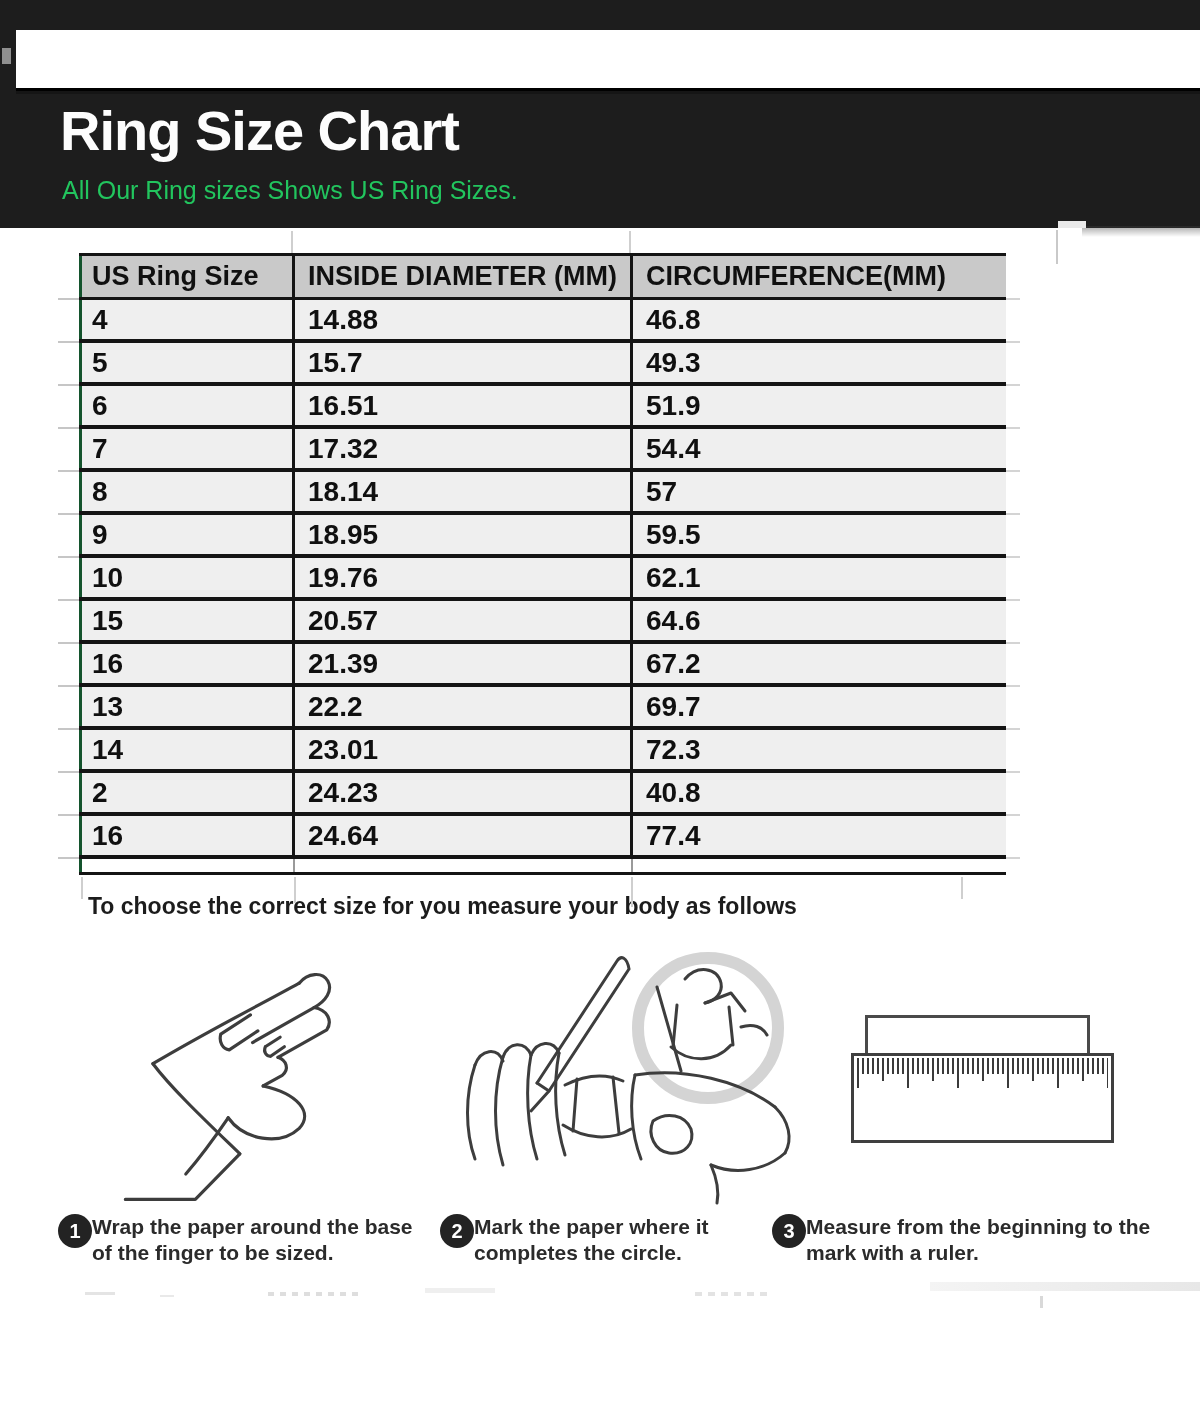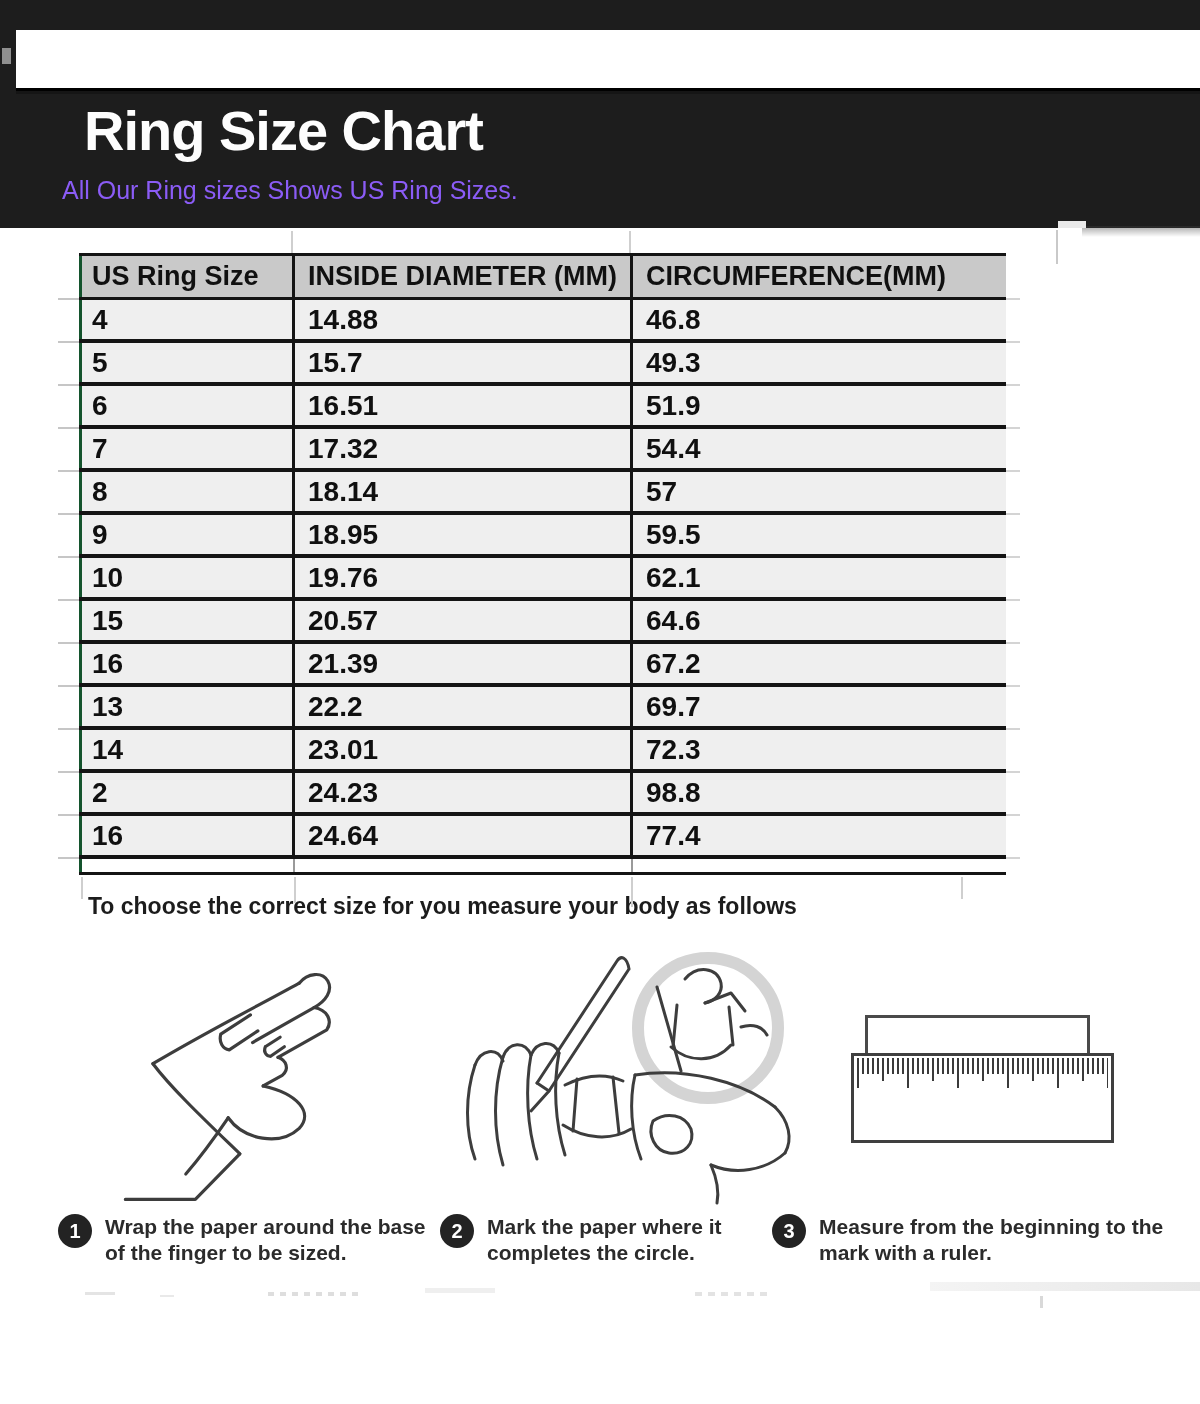--- a/index.html
+++ b/index.html
@@ -7,22 +7,22 @@
   body{
     width:1200px;height:1404px;position:relative;overflow:hidden;
     background:#ffffff;
     font-family:"Liberation Sans","DejaVu Sans",sans-serif;
     -webkit-font-smoothing:antialiased;
   }
   
   .band{position:absolute;left:0;top:0;width:1200px;height:228px;background:#1d1d1d;}
   .band-white-strip{position:absolute;left:16px;top:30px;width:1184px;height:58px;background:#ffffff;
     box-shadow:0 3px 0 #000000,0 6px 0 #151515;}
-  .band-title{position:absolute;left:60px;top:98px;color:#fdfdfd;font-size:56px;font-weight:700;letter-spacing:-1px;margin-left:24px;}
-  .band-subtitle{position:absolute;left:62px;top:176px;color:#8b5cf6;font-size:25px;font-weight:400;}
+  .band-title{position:absolute;left:60px;top:98px;color:#fdfdfd;font-size:56px;font-weight:700;letter-spacing:-1px;}
+  .band-subtitle{position:absolute;left:62px;top:176px;color:#22c55e;font-size:25px;font-weight:400;}
   .band-fade{position:absolute;left:1082px;top:226px;width:118px;height:11px;opacity:.45;
     background:linear-gradient(to bottom,#3c3c3c,rgba(255,255,255,0));}
   .band-notch{position:absolute;left:1058px;top:221px;width:28px;height:7px;background:#e9e9e9;}
   .band-speck{position:absolute;left:2px;top:48px;width:9px;height:16px;background:#8f8f8f;}
 
   
   .size-table{position:absolute;left:79px;top:253px;width:925px;border-collapse:collapse;
     border-left:3px solid #14532d;table-layout:fixed;}
   .size-table th{
     background:#c9c9c9;border-top:3px solid #141414;border-bottom:3px solid #141414;
@@ -50,21 +50,21 @@
       repeating-linear-gradient(90deg,#3a3a3a 0 2px,transparent 2px 5px),
       repeating-linear-gradient(90deg,#3a3a3a 0 2px,transparent 2px 25px),
       repeating-linear-gradient(90deg,#3a3a3a 0 2px,transparent 2px 50px);
     background-size:100% 16px,100% 23px,100% 30px;
     background-repeat:no-repeat;}
 
   
   .step{position:absolute;display:flex;align-items:flex-start;}
   .step-badge{width:34px;height:34px;border-radius:50%;background:#232323;color:#ffffff;
     font-size:20px;font-weight:700;display:flex;align-items:center;justify-content:center;flex:0 0 34px;}
-  .step-text{font-size:21px;font-weight:700;line-height:26px;color:#2b2b2b;margin-left:13px;}
+  .step-text{font-size:21px;font-weight:700;line-height:26px;color:#2b2b2b;}
   #step1{left:58px;top:1214px;} #step1 .step-text{width:330px;}
   #step2{left:440px;top:1214px;} #step2 .step-text{width:272px;}
   #step3{left:772px;top:1214px;} #step3 .step-text{width:350px;}
 
   
   .ghost{position:absolute;}
 </style>
 </head>
 <body>
 
@@ -142,21 +142,21 @@
         <td>69.7</td>
       </tr>
       <tr>
         <td>14</td>
         <td>23.01</td>
         <td>72.3</td>
       </tr>
       <tr>
         <td>2</td>
         <td>24.23</td>
-        <td>98.8</td>
+        <td>40.8</td>
       </tr>
       <tr>
         <td>16</td>
         <td>24.64</td>
         <td>77.4</td>
       </tr>
       <tr class="empty-row">
         <td></td>
         <td></td>
         <td></td>

